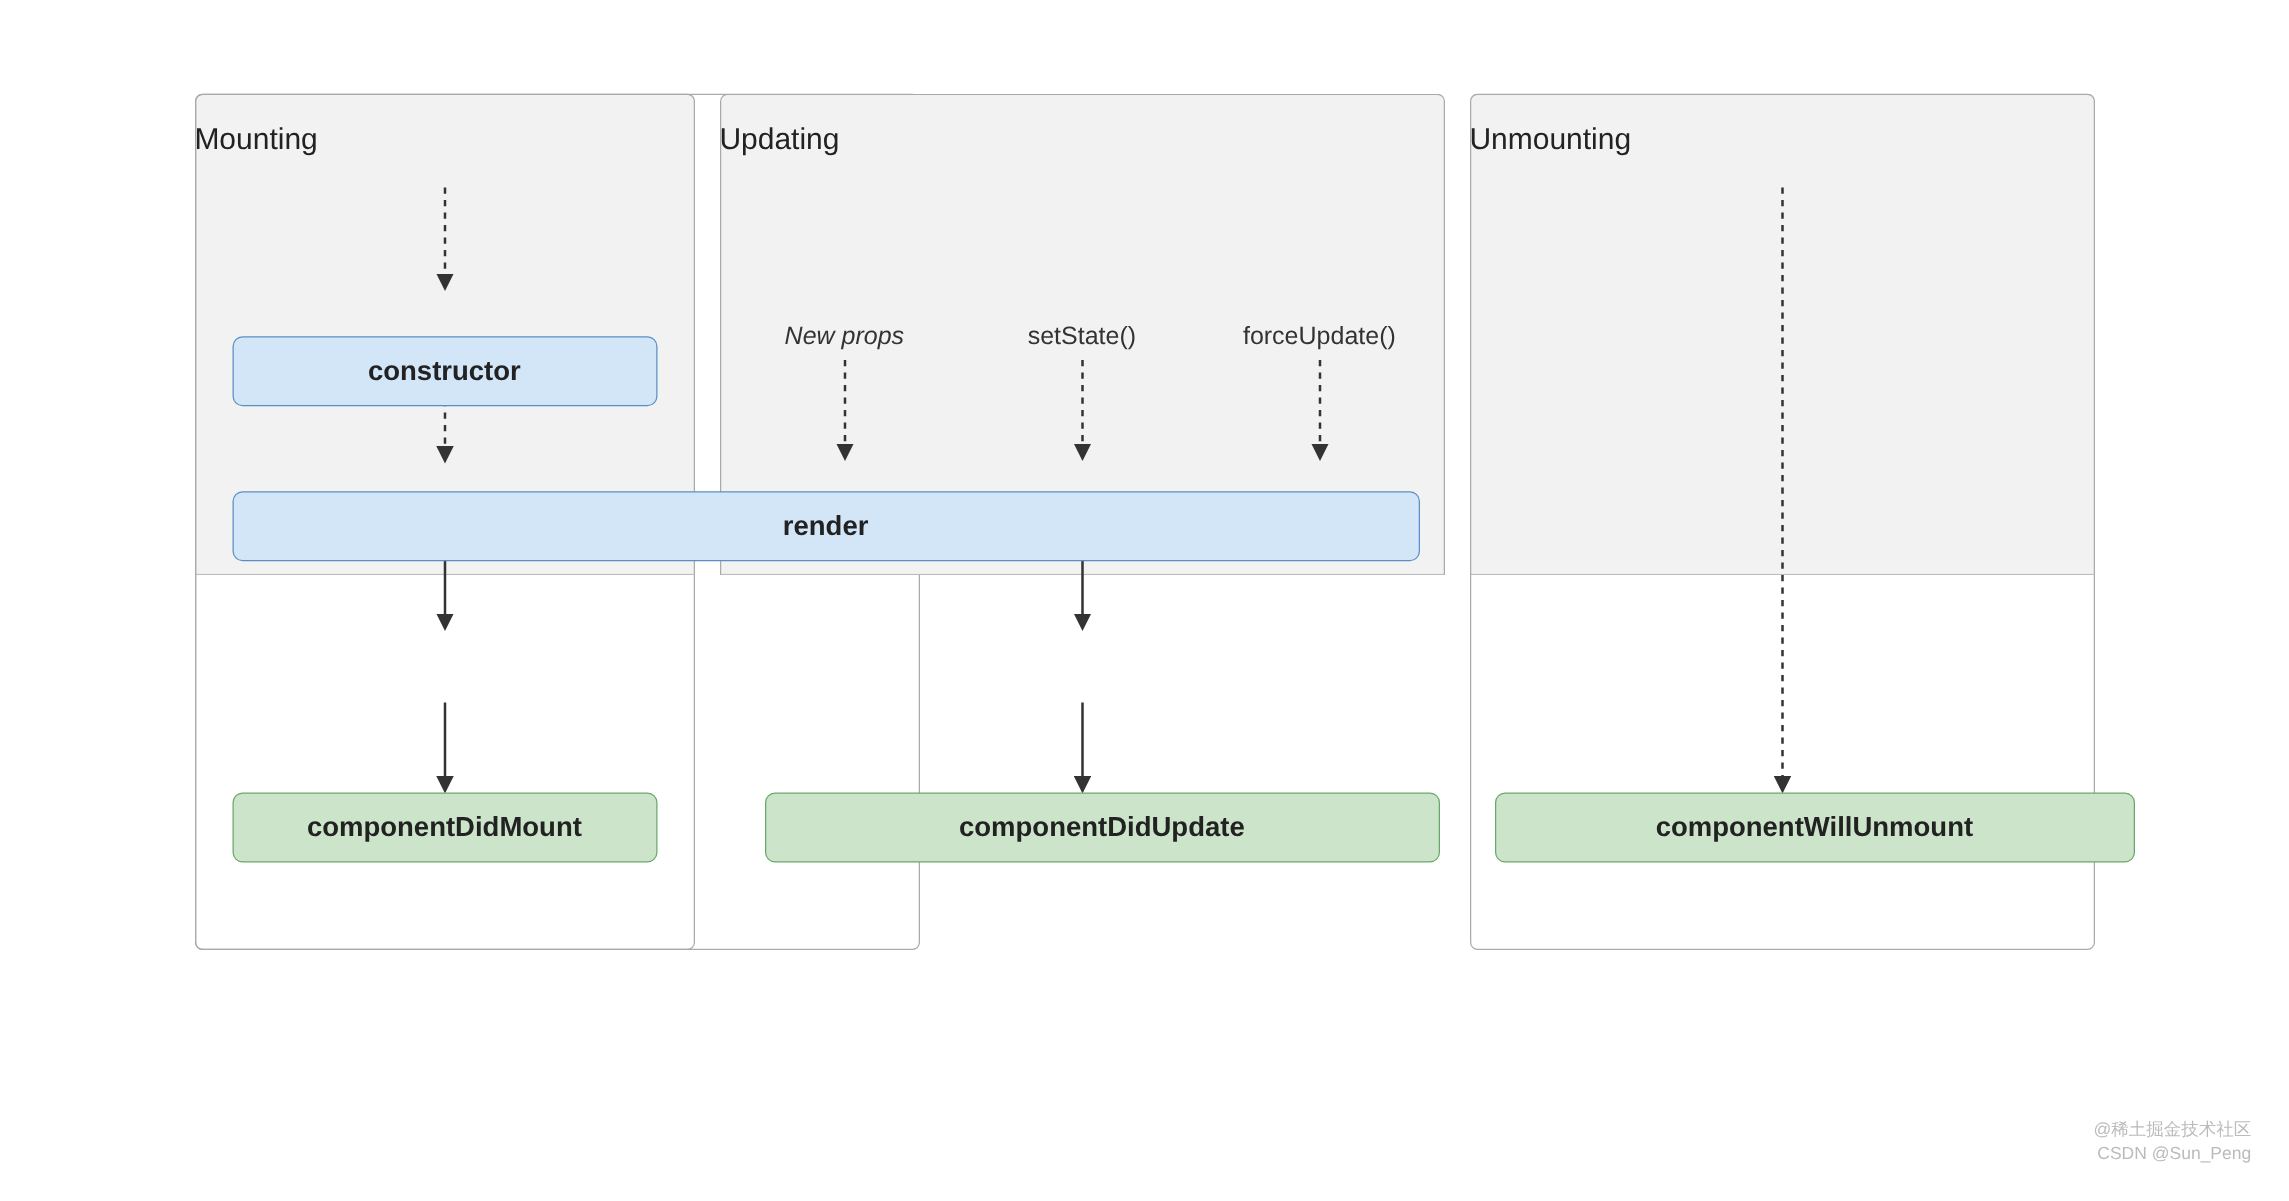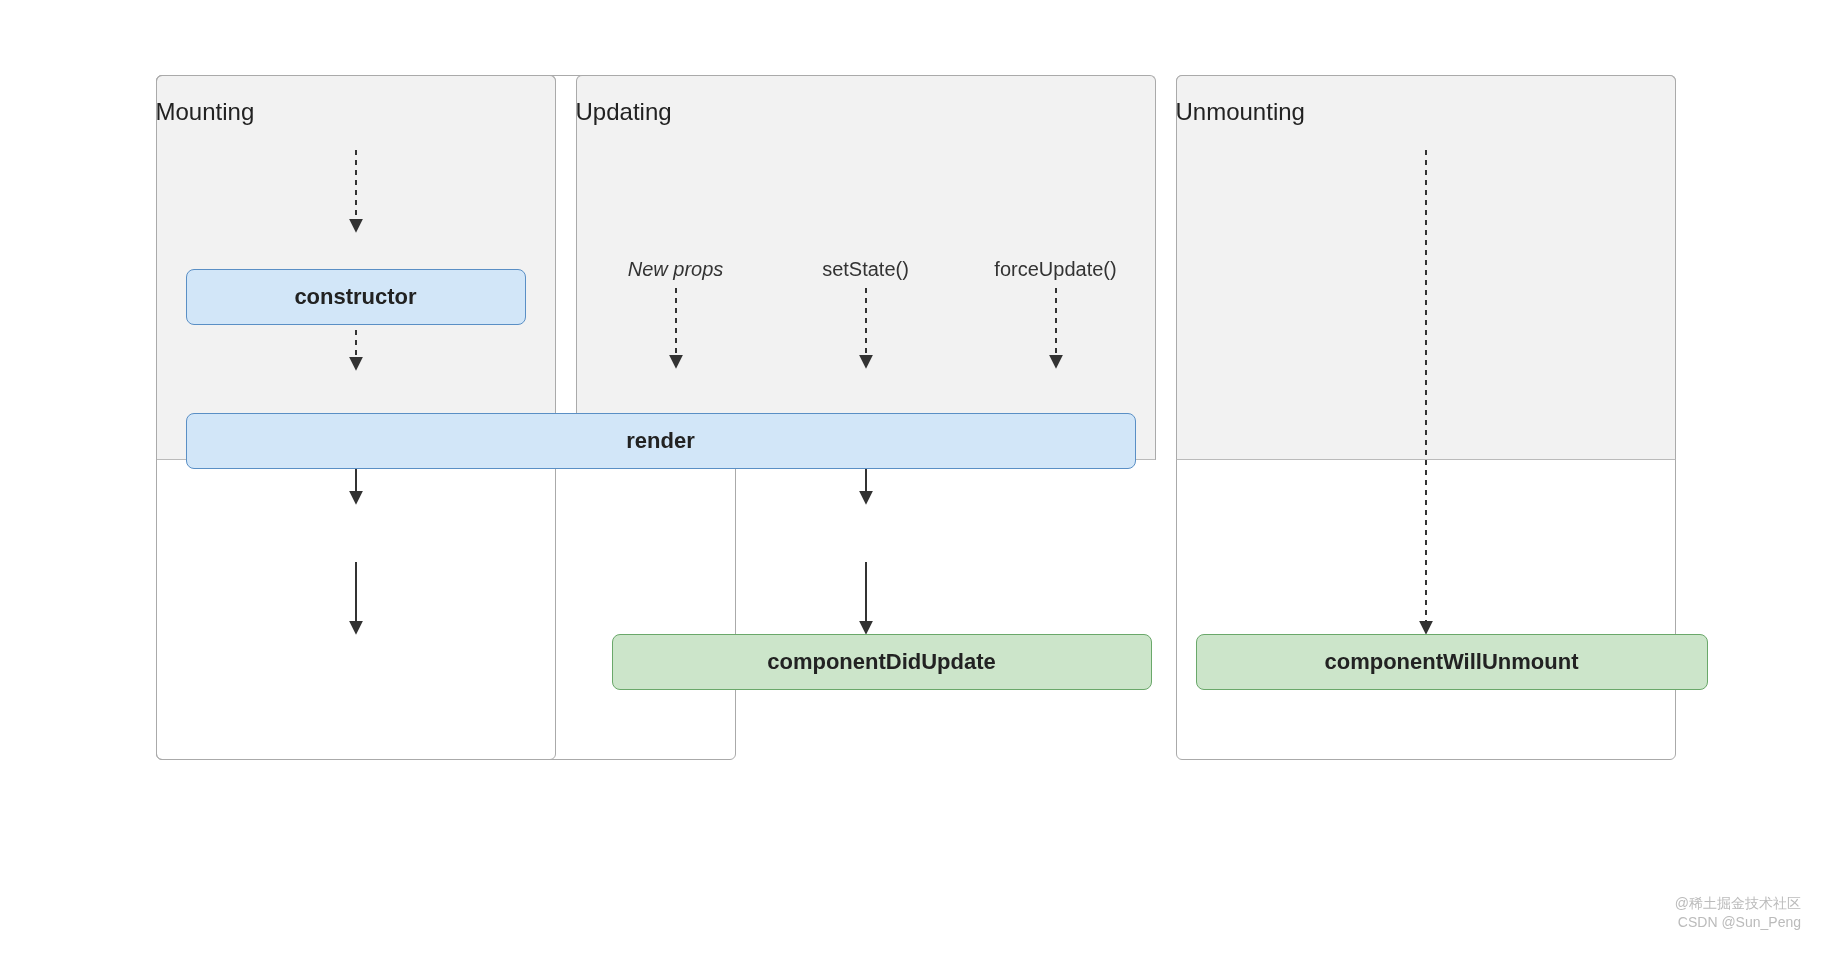--- a/index.html
+++ b/index.html
@@ -105,21 +105,22 @@
     <line x1="710" y1="248" x2="710" y2="326" stroke="#333" stroke-width="2" stroke-dasharray="5,5" marker-end="url(#arrow)"></line>
     <line x1="900" y1="248" x2="900" y2="326" stroke="#333" stroke-width="2" stroke-dasharray="5,5" marker-end="url(#arrow)"></line>
 
     <line x1="710" y1="388" x2="710" y2="462" stroke="#333" stroke-width="2" marker-end="url(#arrow)"></line>
     <line x1="710" y1="522" x2="710" y2="592" stroke="#333" stroke-width="2" marker-end="url(#arrow)"></line>
 
     <line x1="1270" y1="110" x2="1270" y2="592" stroke="#333" stroke-width="2" stroke-dasharray="5,5" marker-end="url(#arrow)"></line>
   </svg>
 
   <div class="box box-blue" style="left:30px;  top:192px; width:340px;">constructor</div>
-  <div class="box box-blue" style="left:30px;  top:336px; width:950px;">render</div>
+  <div class="box box-blue" style="left:30px;  top:316px; width:950px;">render</div>
+  <div class="box box-green" style="left:30px;  top:594px; width:340px;">componentDidMount</div>
   <div class="box box-green" style="left:456px; top:594px; width:540px;">componentDidUpdate</div>
   <div class="box box-green" style="left:1040px;top:594px; width:512px;">componentWillUnmount</div>
 
   <div class="trigger italic" style="left:520px; top:218px;">New props</div>
   <div class="trigger" style="left:710px; top:218px;">setState()</div>
   <div class="trigger" style="left:900px; top:218px;">forceUpdate()</div>
 
 </div>
 
 <div class="watermark">

